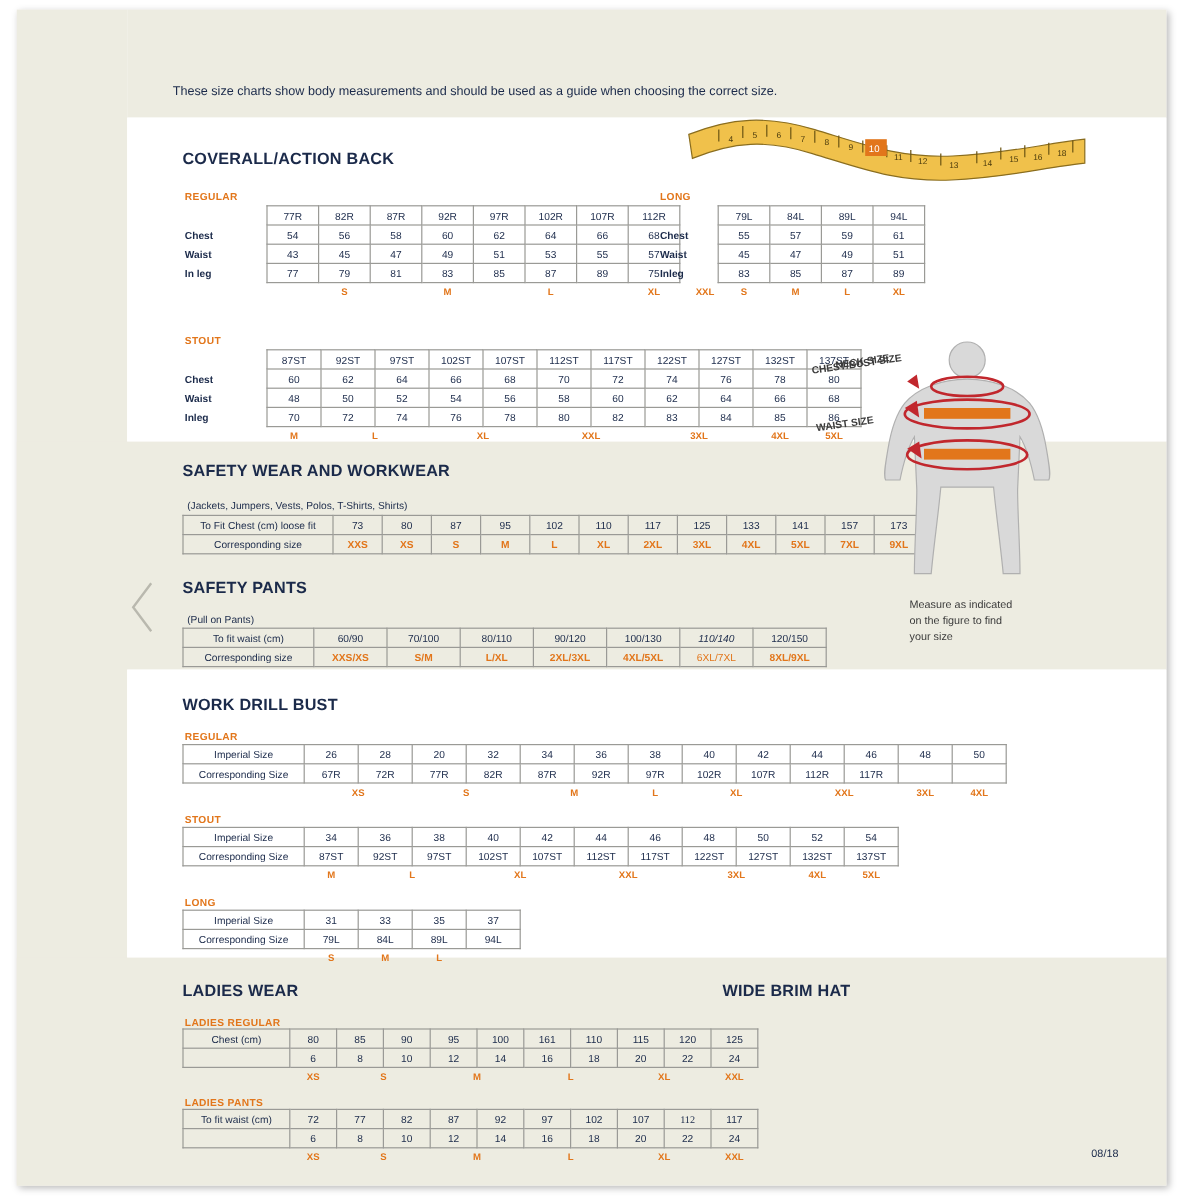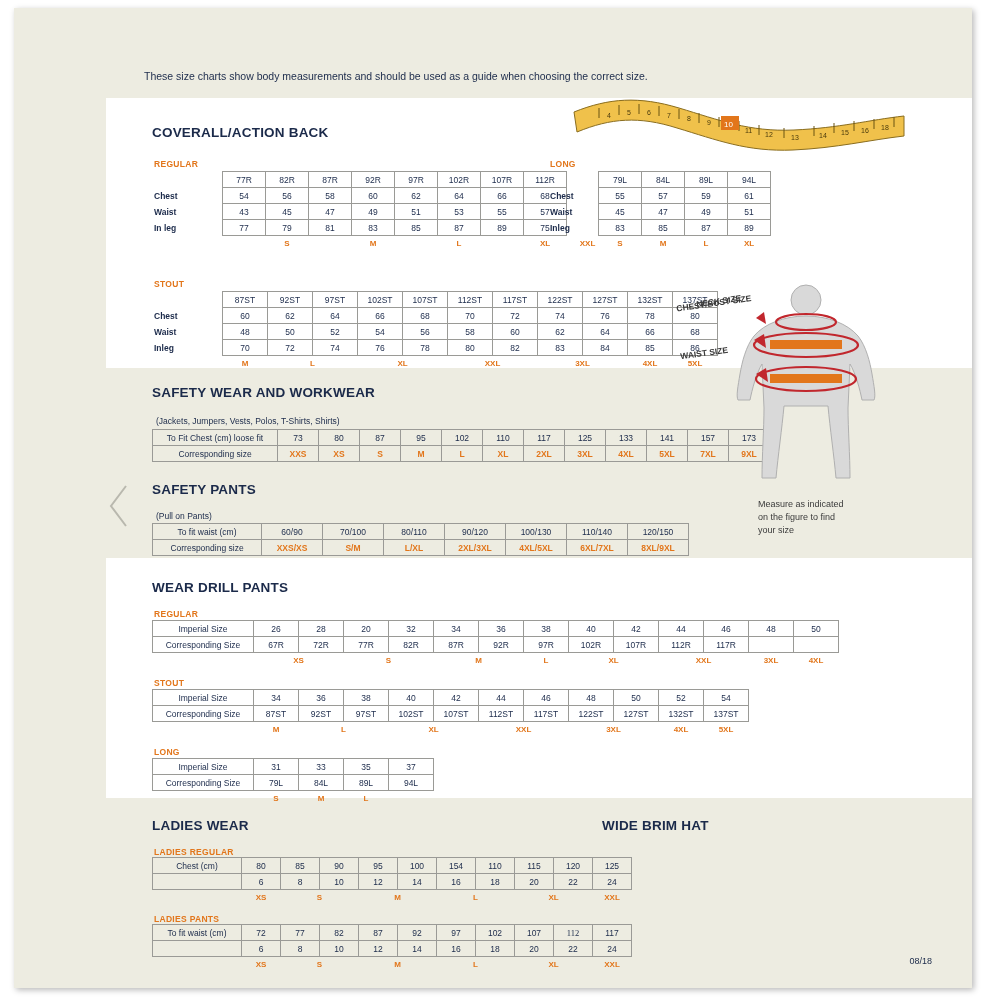--- a/index.html
+++ b/index.html
@@ -302,41 +302,41 @@
     <div class="note" style="left:142px;top:503px;">(Pull on Pants)</div>
     <table class="g" id="tbl-safety-pants" style="left:138px;top:515px;">
         <tbody>
           <tr>
             <td style="width: 104px;">To fit waist (cm)</td>
             <td style="width: 56px;">60/90</td>
             <td style="width: 56px;">70/100</td>
             <td style="width: 56px;">80/110</td>
             <td style="width: 56px;">90/120</td>
             <td style="width: 56px;">100/130</td>
-            <td style="width: 56px;">110/140</td>
+            <td style="width: 56px; font-style: italic;">110/140</td>
             <td style="width: 56px;">120/150</td>
           </tr>
           <tr>
             <td style="width: 104px;">Corresponding size</td>
             <td style="width: 56px; color: rgb(226, 118, 27); font-weight: bold;">XXS/XS</td>
             <td style="width: 56px; color: rgb(226, 118, 27); font-weight: bold;">S/M</td>
             <td style="width: 56px; color: rgb(226, 118, 27); font-weight: bold;">L/XL</td>
             <td style="width: 56px; color: rgb(226, 118, 27); font-weight: bold;">2XL/3XL</td>
             <td style="width: 56px; color: rgb(226, 118, 27); font-weight: bold;">4XL/5XL</td>
-            <td style="width: 56px; color: rgb(226, 118, 27); font-weight: bold; margin-left: 20px;">6XL/7XL</td>
+            <td style="width: 56px; color: rgb(226, 118, 27); font-weight: normal; margin-left: 20px;">6XL/7XL</td>
             <td style="width: 56px; color: rgb(226, 118, 27); font-weight: bold;">8XL/9XL</td>
           </tr>
         </tbody>
       </table>
 
     <svg style="position:absolute;left:94px;top:476px;" width="22" height="44">
       <path d="M18 2 L3 22 L18 42" fill="none" stroke="#b9b8ae" stroke-width="2"></path>
     </svg>
 
-    <div class="sec-title" style="left:138px;top:572px;">WEAR DRILL PANTS</div>
+    <div class="sec-title" style="left:138px;top:572px;">WORK DRILL BUST</div>
 
     <div class="sub-head" style="left:140px;top:601px;">REGULAR</div>
     <table class="g" id="tbl-wdp-reg" style="left:138px;top:612px;">
         <tbody>
           <tr>
             <td style="width: 96px;">Imperial Size</td>
             <td style="width: 40px;">26</td>
             <td style="width: 40px;">28</td>
             <td style="width: 40px;">20</td>
             <td style="width: 40px;">32</td>
@@ -454,21 +454,21 @@
     <div class="sub-head" style="left:140px;top:839px;">LADIES REGULAR</div>
     <table class="g" id="tbl-ladies-shirts" style="left:138px;top:849px;">
         <tbody>
           <tr>
             <td style="width: 84px;">Chest (cm)</td>
             <td style="width: 34px;">80</td>
             <td style="width: 34px;">85</td>
             <td style="width: 34px;">90</td>
             <td style="width: 34px;">95</td>
             <td style="width: 34px;">100</td>
-            <td style="width: 34px;">154</td>
+            <td style="width: 34px;">161</td>
             <td style="width: 34px;">110</td>
             <td style="width: 34px;">115</td>
             <td style="width: 34px;">120</td>
             <td style="width: 34px;">125</td>
           </tr>
           <tr>
             <td style="width: 84px;"></td>
             <td style="width: 34px;">6</td>
             <td style="width: 34px;">8</td>
             <td style="width: 34px;">10</td>

